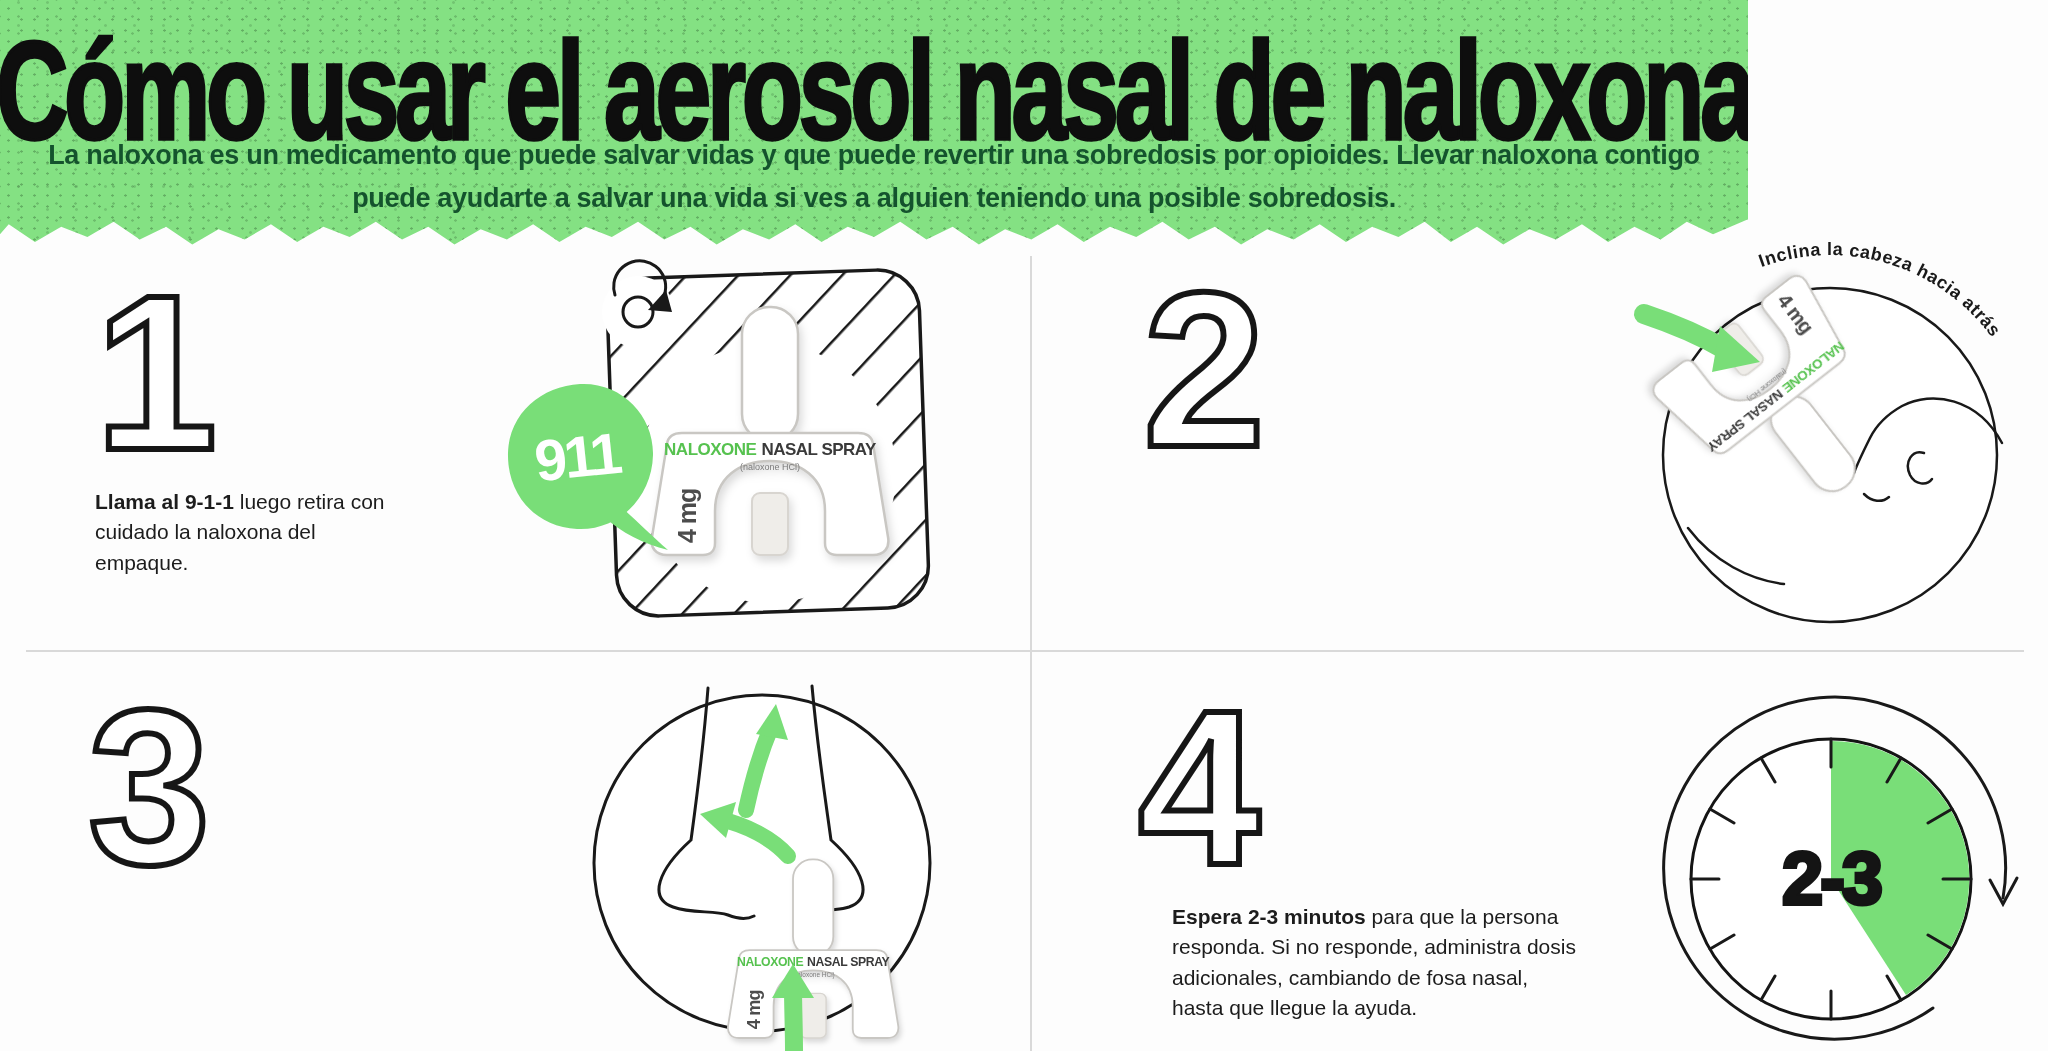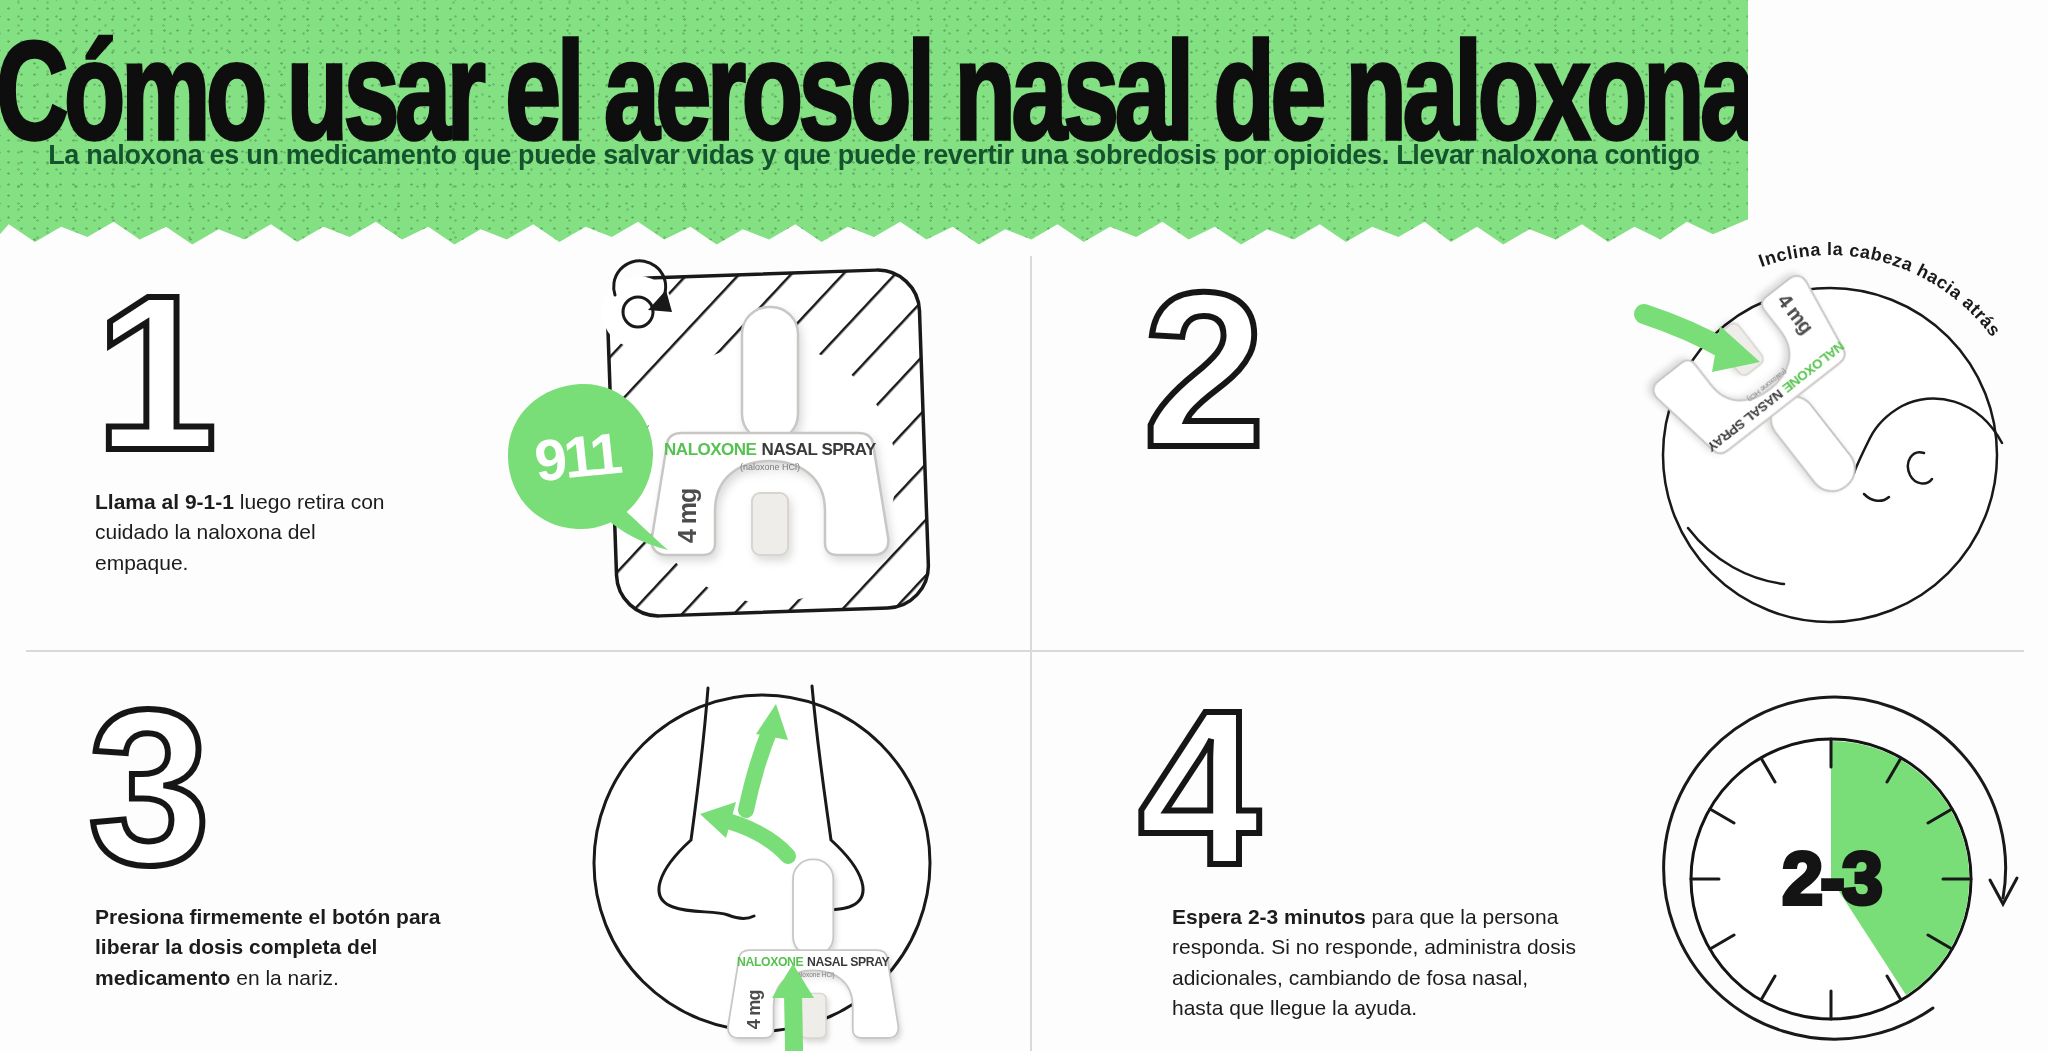--- a/index.html
+++ b/index.html
@@ -80,35 +80,35 @@
 
 <div id="poster">
 
   <header class="hdr">
     <div class="hdr-noise"></div>
     <div class="title-wrap">
       <h1 class="title" style="margin:0;">Cómo usar el aerosol nasal de naloxona</h1>
     </div>
     <p class="subtitle" style="margin:0;">
       <span>La naloxona es un medicamento que puede salvar vidas y que puede revertir una sobredosis por opioides. Llevar naloxona contigo</span>
+      <span>puede ayudarte a salvar una vida si ves a alguien teniendo una posible sobredosis.</span>
     </p>
   </header>
 
   <div class="divider v"></div>
   <div class="divider h"></div>
 
   <div class="step-num n1">1</div>
   <div class="step-num n2">2</div>
   <div class="step-num n3">3</div>
   <div class="step-num n4">4</div>
 
   <p class="step-text t1"><b>Llama al 9-1-1</b><span> luego retira con cuidado la naloxona del empaque.</span></p>
 
 
-  <p class="step-text t3"><b>Presiona firmemente el botón para liberar la dosis completa del medicamento</b><span> en la nariz.</span></p>
 
   <p class="step-text t4"><b>Espera 2-3 minutos</b><span> para que la persona responda. Si no responde, administra dosis adicionales, cambiando de fosa nasal, hasta que llegue la ayuda.</span></p>
 
   <svg id="illus1" class="illus" width="460" height="398" viewBox="0 0 460 398">
     <defs>
       <pattern id="hatch" width="38" height="38" patternUnits="userSpaceOnUse" patternTransform="rotate(45)">
         <rect width="38" height="38" fill="#ffffff"></rect>
         <line x1="0" y1="0" x2="0" y2="38" stroke="#191919" stroke-width="5"></line>
       </pattern>
     </defs>

